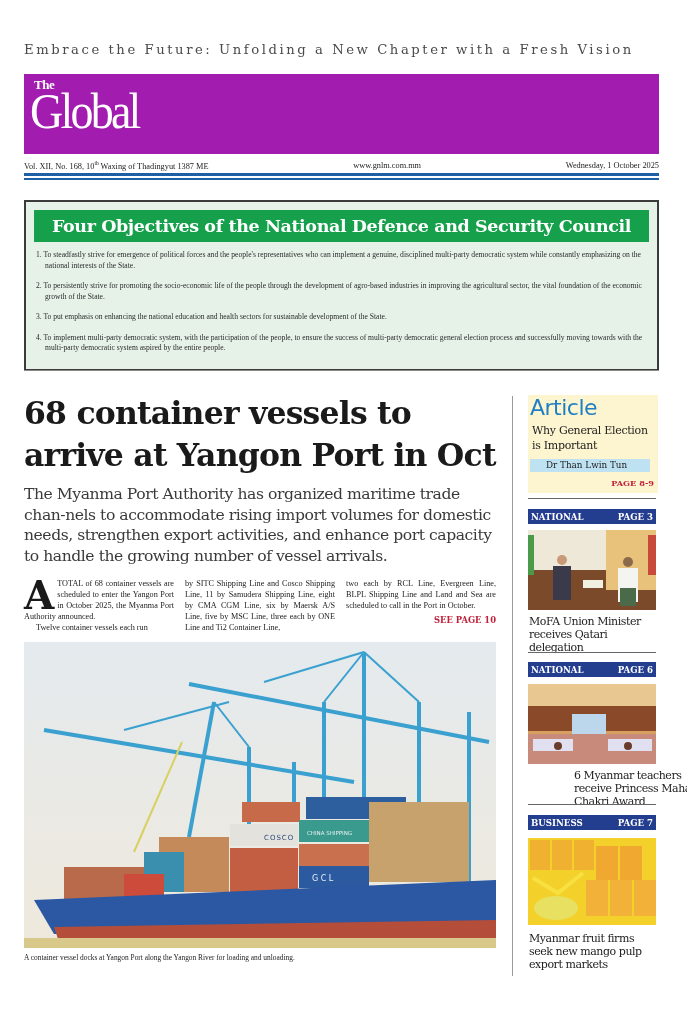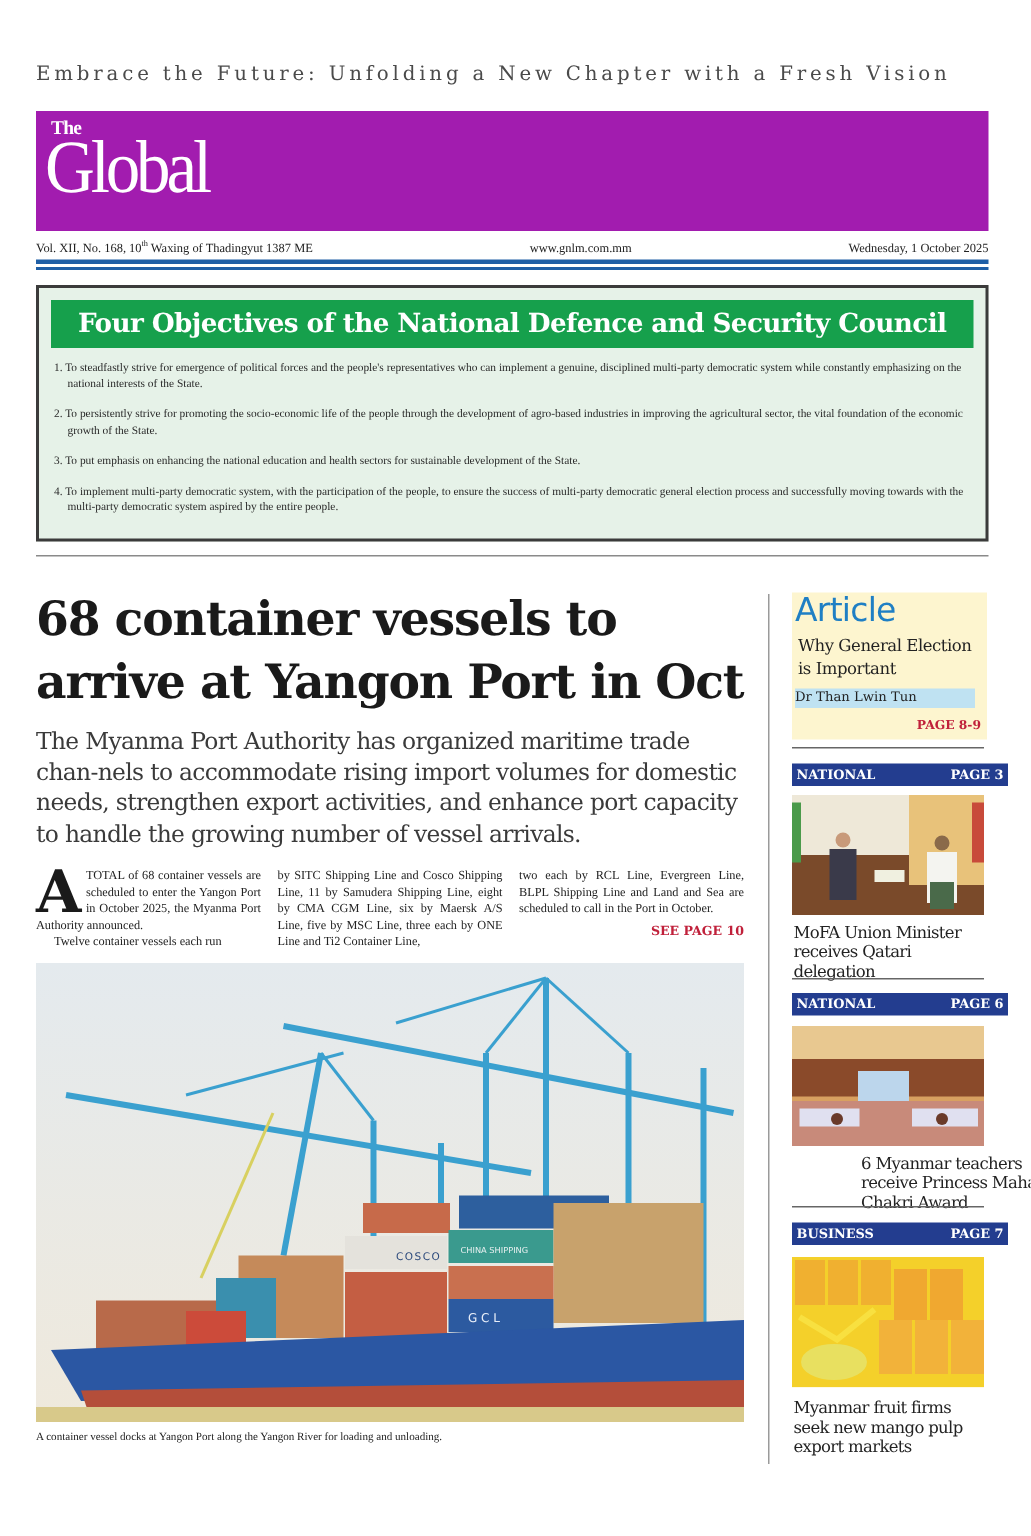--- a/index.html
+++ b/index.html
@@ -39,21 +39,21 @@
     font-family: "Liberation Serif", serif; font-size: 8.3px; color: #222;
     display: flex; justify-content: space-between; align-items: center;
   }
   .infobar sup { font-size: 5.5px; }
   .rule-double {
     position: absolute; left: 24px; top: 173px; width: 635px; height: 7px;
     border-top: 3px solid #1f5fa6; border-bottom: 2px solid #1f5fa6;
   }
 
   .objectives {
-    position: absolute; left: 24px; top: 190px; width: 635px; height: 171px;
+    position: absolute; left: 24px; top: 200px; width: 635px; height: 171px;
     background: #e6f2e8; border: 2px solid #3b3b3b;
   }
   .objectives .obj-title {
     position: absolute; left: 8px; top: 8px; width: 615px; height: 32px;
     background: #16a04c; color: #fff; text-align: center;
     font-family: "DejaVu Serif", serif; font-weight: bold; font-size: 17.5px; line-height: 32px;
     letter-spacing: -0.4px;
   }
   .objectives ol {
     position: absolute; left: 10px; top: 48px; width: 612px; list-style: none;
@@ -109,30 +109,30 @@
     position: absolute; left: 2px; top: 0; font-family: "DejaVu Sans", sans-serif;
     font-size: 22px; color: #1f7fc4; letter-spacing: -0.5px;
   }
   .article-box .a-head {
     position: absolute; left: 4px; top: 28px; width: 124px;
     font-family: "DejaVu Serif", serif; font-size: 11px; line-height: 15px; color: #222; letter-spacing: -0.3px;
   }
   .article-box .a-author {
     position: absolute; left: 2px; top: 64px; width: 120px; height: 13px;
     background: #bfe2f2; font-family: "DejaVu Serif", serif; font-size: 8.8px; line-height: 13px;
-    padding-left: 0; color: #222;
+    padding-left: 16px; color: #222;
   }
   .article-box .a-page {
     position: absolute; right: 4px; top: 83px; font-family: "DejaVu Serif", serif; font-weight: bold;
     font-size: 8.2px; color: #c0203a;
   }
   .side-rule { position: absolute; left: 528px; width: 128px; height: 1px; background: #666; }
 
   .sec-bar {
-    position: absolute; left: 528px; width: 144px; height: 15px; background: #233d8f;
+    position: absolute; left: 528px; width: 128px; height: 15px; background: #233d8f;
     color: #fff; font-family: "DejaVu Serif", serif; font-weight: bold; font-size: 8.6px;
     display: flex; justify-content: space-between; align-items: center; padding: 0 3px;
   }
   .thumb { position: absolute; left: 528px; width: 128px; height: 80px; overflow: hidden; }
   .thumb svg { display: block; width: 100%; height: 100%; }
   .thumb-cap {
     position: absolute; left: 529px; width: 130px; font-family: "DejaVu Serif", serif;
     font-size: 11px; line-height: 13px; color: #222; letter-spacing: -0.45px;
   }
 </style>

